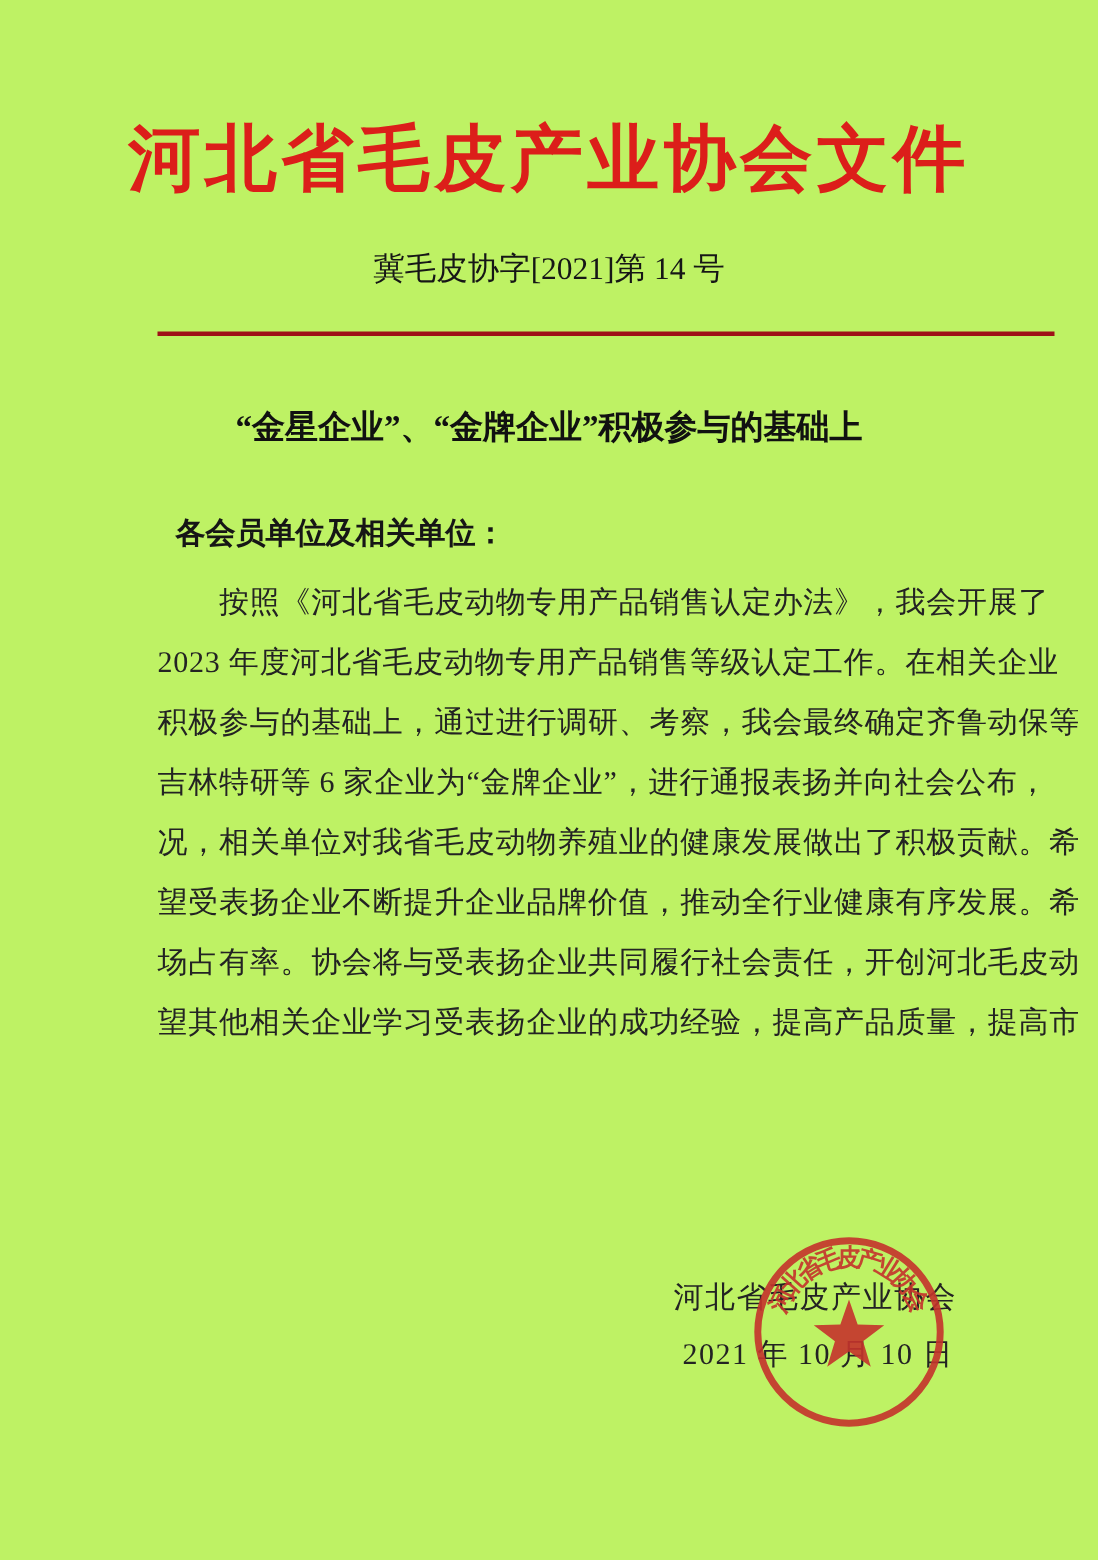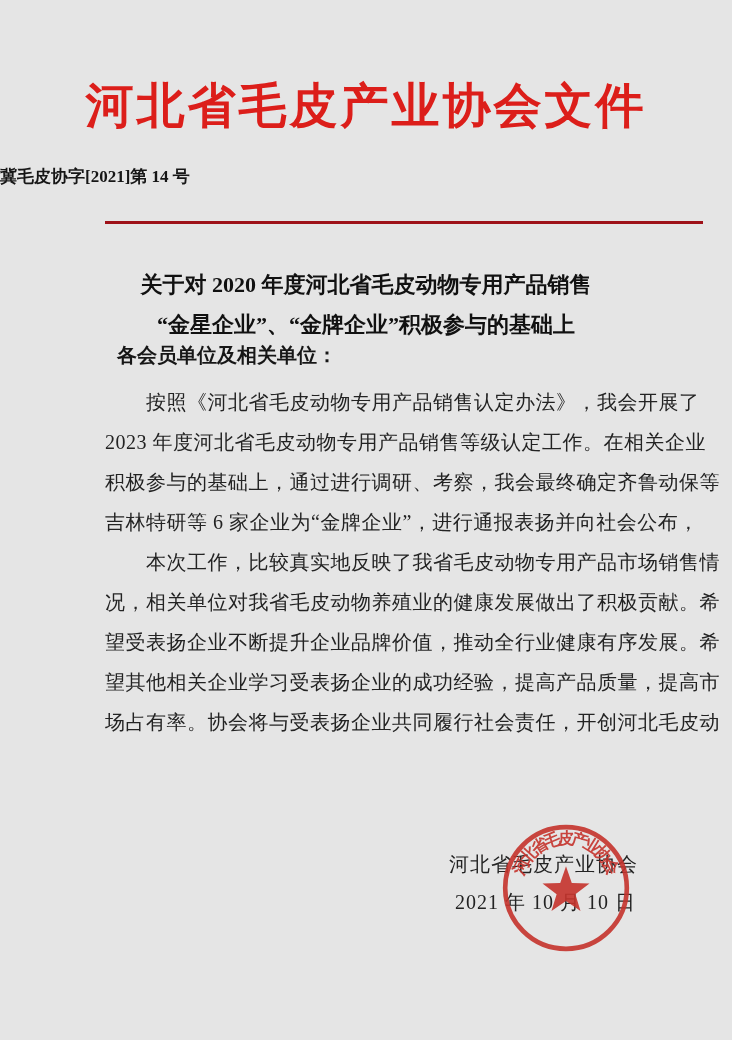--- a/index.html
+++ b/index.html
@@ -1,40 +1,41 @@
 <!DOCTYPE html>
 <html style="--header-red: #dc1e1a; --divider-red: #9e1118; --seal-red: #c5332c; --text-color: #232323;"><head>
 <meta charset="utf-8">
 <style>
   html, body { margin:0; padding:0; background:#ffffff; }
   .page {
     position: relative;
     width: 732px;
     height: 1040px;
     margin: 0 auto;
-    background: #e5e5e5;
+    background: #bef264;
     overflow: hidden;
     font-family: "Liberation Serif", "DejaVu Serif", serif;
     color: var(--text-color, #222);
   }
   .header-title {
     position: absolute;
     top: 74px; left: 0; width: 100%;
     text-align: center;
     font-size: 48px;
     font-weight: 700;
     letter-spacing: 3px;
     color: var(--header-red, #dc1e1a);
     margin: 0;
   }
   .doc-number {
     position: absolute;
     top: 165px; left: 0; width: 100%;
-    font-size: 17px;
-    font-weight: 700;
+    text-align: center;
+    font-size: 21px;
+    font-weight: 400;
     color: #161616;
   }
   .red-line {
     position: absolute;
     top: 221px; left: 105px;
     width: 598px; height: 3px;
     background: var(--divider-red, #9e1118);
   }
   .doc-title {
     position: absolute;
@@ -100,36 +101,34 @@
 
 <div class="page">
 
   <h1 class="header-title">河北省毛皮产业协会文件</h1>
 
   <div class="doc-number">冀毛皮协字[2021]第 14 号</div>
 
   <div class="red-line"></div>
 
   <div class="doc-title">
-    <div>关于对 2020 年度河北省毛皮动物专用产品销售</div>
     <div>“金星企业”、“金牌企业”积极参与的基础上</div>
   </div>
 
   <div class="salutation">各会员单位及相关单位：</div>
 
   <div class="body-text">
     <div class="body-line indent">按照《河北省毛皮动物专用产品销售认定办法》，我会开展了</div>
     <div class="body-line">2023 年度河北省毛皮动物专用产品销售等级认定工作。在相关企业</div>
     <div class="body-line">积极参与的基础上，通过进行调研、考察，我会最终确定齐鲁动保等</div>
     <div class="body-line">吉林特研等 6 家企业为“金牌企业”，进行通报表扬并向社会公布，</div>
-    <div class="body-line indent">本次工作，比较真实地反映了我省毛皮动物专用产品市场销售情</div>
     <div class="body-line">况，相关单位对我省毛皮动物养殖业的健康发展做出了积极贡献。希</div>
     <div class="body-line">望受表扬企业不断提升企业品牌价值，推动全行业健康有序发展。希</div>
+    <div class="body-line">场占有率。协会将与受表扬企业共同履行社会责任，开创河北毛皮动</div>
     <div class="body-line">望其他相关企业学习受表扬企业的成功经验，提高产品质量，提高市</div>
-    <div class="body-line">场占有率。协会将与受表扬企业共同履行社会责任，开创河北毛皮动</div>
   </div>
 
   <div class="sig-org">河北省毛皮产业协会</div>
   <div class="sig-date">2021 年 10 月 10 日</div>
 
   <svg class="seal" viewBox="0 0 130 130" xmlns="http://www.w3.org/2000/svg">
     <defs>
       <path id="sealArc" d="M 23.5 53.9 A 43 43 0 0 1 106.5 53.9" fill="none"></path>
     </defs>
     <circle class="seal-ring" cx="65" cy="65" r="59"></circle>

